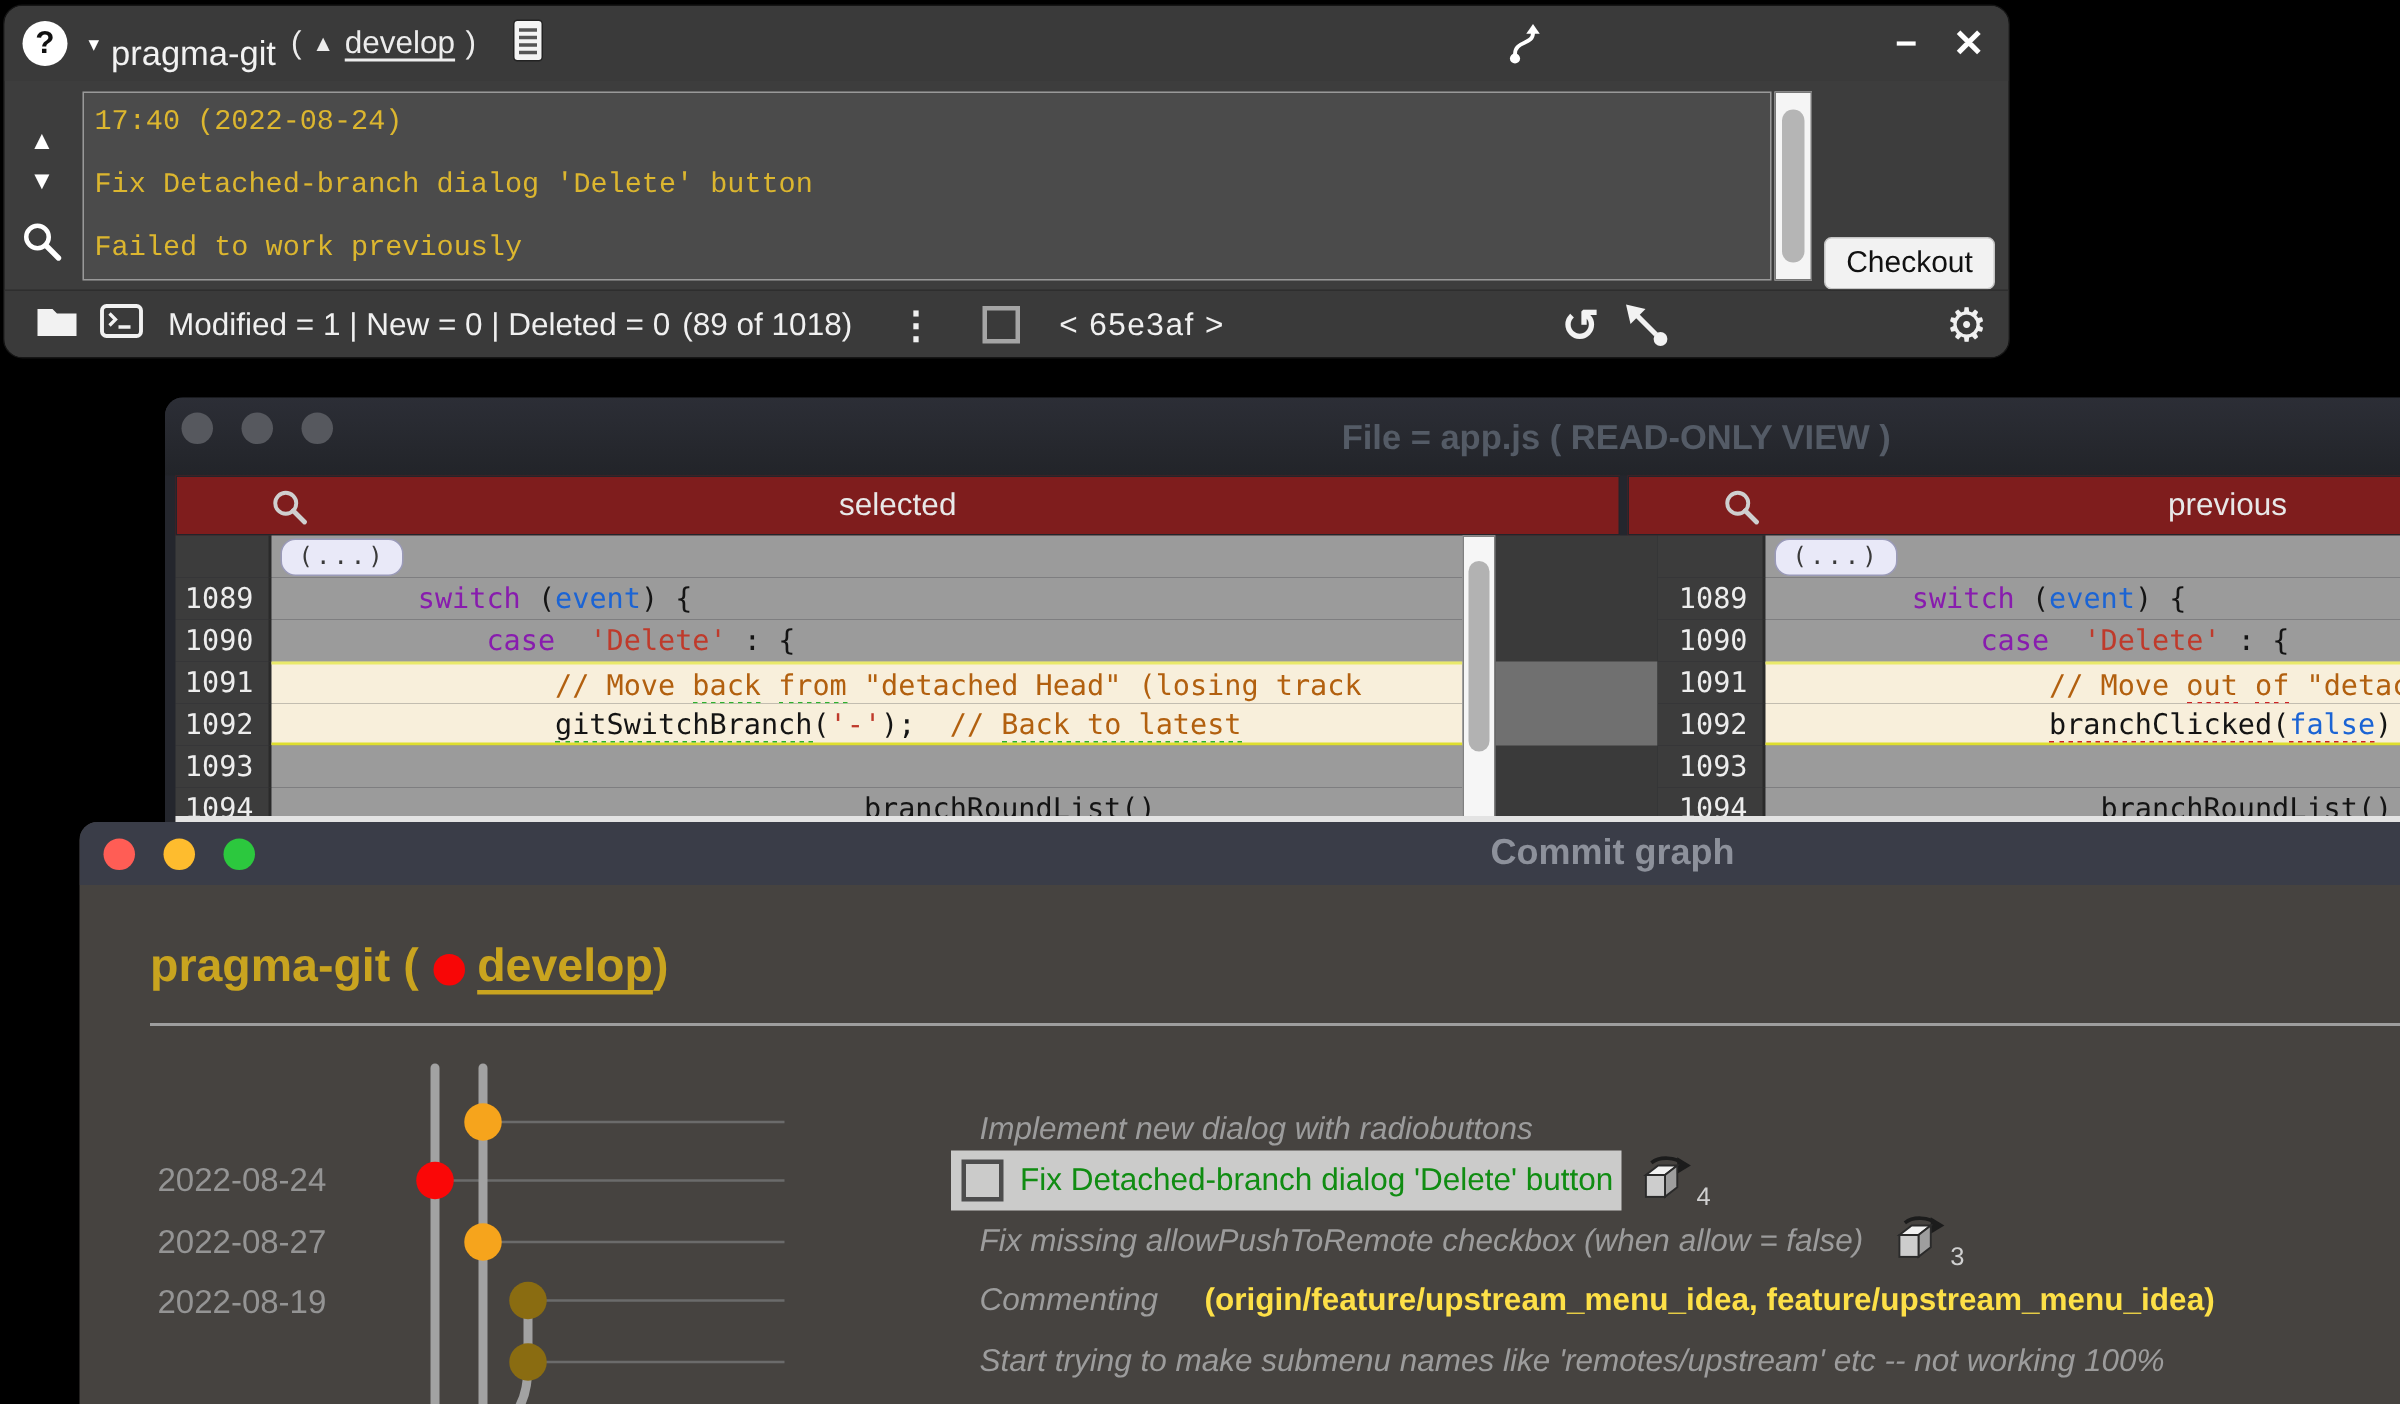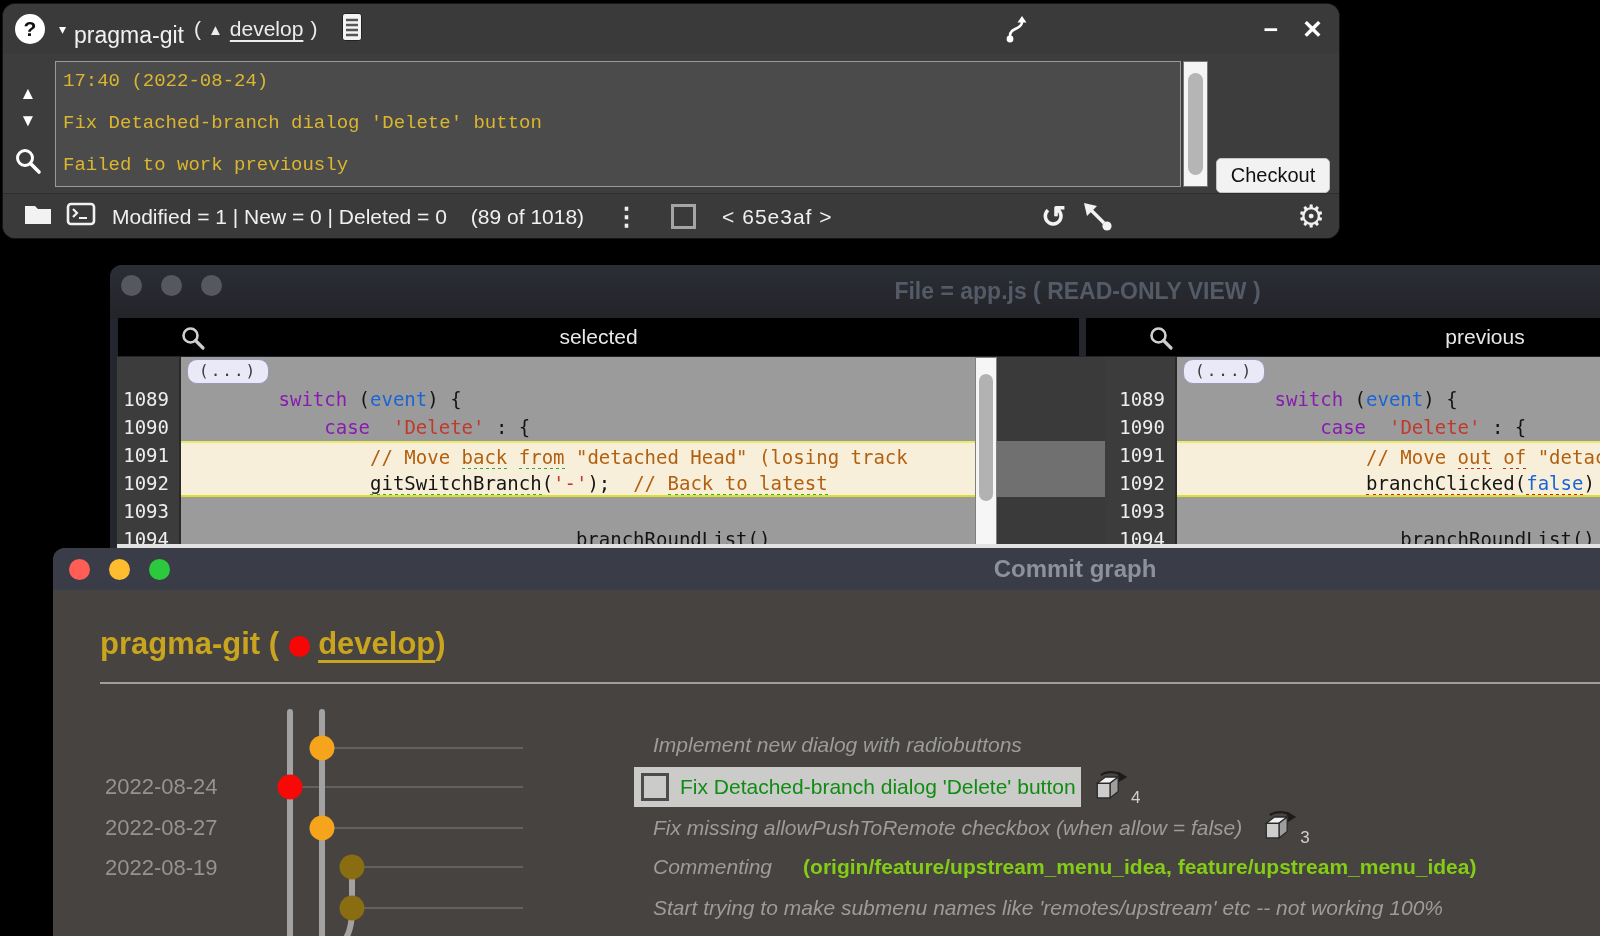--- a/index.html
+++ b/index.html
@@ -48,21 +48,21 @@
 
   
   #diff-win{position:absolute;left:110px;top:265px;width:1935px;height:308px;
     background:#24262d;border-radius:12px 12px 0 0;overflow:hidden;}
   #diff-titlebar{position:relative;height:52px;background:linear-gradient(#2c2e36,#222429);}
   .tl-dots{position:absolute;left:11px;top:10px;display:flex;gap:19px;}
   .tl-dot{width:21px;height:21px;border-radius:50%;}
   .tl-gray{background:#56585e;}
   #diff-title{position:absolute;left:0;right:0;top:0;height:52px;display:flex;align-items:center;justify-content:center;
     color:#545b66;font-size:23px;font-weight:bold;}
-  .pane-header{position:absolute;top:52px;height:40px;background:#000000;border:1px solid #24242a;box-sizing:border-box;
+  .pane-header{position:absolute;top:52px;height:40px;background:#7f1d1d;border:1px solid #24242a;box-sizing:border-box;
     display:flex;align-items:center;}
   #pane-header-left{left:7px;width:963px;}
   #pane-header-right{left:975px;width:800px;}
   .pane-header .ph-label{position:absolute;left:0;right:0;text-align:center;color:#e8e8e8;font-size:21px;}
   .pane-header .ph-search{position:absolute;left:62px;top:7px;}
   .pane-code{position:absolute;top:92px;font-family:"DejaVu Sans Mono",monospace;font-size:19px;}
   #pane-code-left{left:7px;width:858px;}
   #pane-code-right{left:995px;width:875px;}
   .code-row{display:flex;height:28px;line-height:28px;}
   .gut{flex:none;background:#3c3c3c;color:#ededed;text-align:right;padding-right:10px;box-sizing:border-box;
@@ -90,21 +90,21 @@
   #graph-title{position:absolute;left:0;right:0;top:0;height:42px;display:flex;align-items:center;justify-content:center;
     color:#8d919b;font-size:24px;font-weight:bold;}
   #repo-header{position:absolute;left:47px;top:78px;color:#c9a41f;font-size:31px;font-weight:bold;display:flex;align-items:center;}
   #repo-header .red-dot{display:inline-block;width:21px;height:21px;border-radius:50%;background:#f80606;margin:4px 8px 0 10px;}
   #repo-header .branch-name2{text-decoration:underline;text-underline-offset:6px;}
   #graph-sep{position:absolute;left:47px;top:134px;width:1800px;height:2px;background:#9e9e9e;}
   #graph-svg{position:absolute;left:200px;top:150px;}
   .graph-date{position:absolute;left:52px;width:130px;color:#949494;font-size:22px;height:30px;line-height:30px;}
   .commit-row{position:absolute;left:600px;display:flex;align-items:center;height:40px;gap:17px;white-space:nowrap;}
   .commit-muted{color:#9c9c9c;font-size:21px;font-style:italic;}
-  .commit-refs{color:#84cc16;font-size:21px;font-weight:bold;margin-left:14px;text-align:center;}
+  .commit-refs{color:#fde047;font-size:21px;font-weight:bold;margin-left:14px;text-align:center;}
   .sel-box{position:absolute;left:581px;width:447px;height:40px;background:#cbcbca;display:flex;align-items:center;}
   .sel-check{flex:none;width:22px;height:22px;border:3px solid #4c4c4c;margin-left:7px;}
   .sel-text{color:#108c12;font-size:21px;margin-left:11px;white-space:nowrap;}
   .badge-wrap{display:flex;align-items:flex-start;}
   .badge-num{color:#d0d0d0;font-size:17px;margin:20px 0 0 1px;}
   .sel-badge{position:absolute;left:1037px;}
 </style>
 </head>
 <body>
 
@@ -172,21 +172,21 @@
         </svg>
       </span>
       <span class="sb-gap" style="margin-left:13px">
         <svg width="30" height="26" viewBox="0 0 30 26">
           <rect x="2" y="3" width="26" height="20" rx="3" stroke="#f2f2f2" stroke-width="2.6" fill="none"></rect>
           <polyline points="7,8 11,12 7,16" stroke="#f2f2f2" stroke-width="2.2" fill="none"></polyline>
           <line x1="13" y1="17" x2="21" y2="17" stroke="#f2f2f2" stroke-width="2.2"></line>
         </svg>
       </span>
       <span style="margin-left:16px">Modified = 1 | New = 0 | Deleted = 0</span>
-      <span style="margin-left:24px">(89 of 1018)</span>
+      <span style="margin-left:8px">(89 of 1018)</span>
       <span class="sb-ellipsis">⋮</span>
       <span class="sb-checkbox"></span>
       <span class="sb-commit">&lt; 65e3af &gt;</span>
       <span class="sb-undo">↺</span>
       <span class="sb-arrowdot">
         <svg width="34" height="34" viewBox="0 0 34 34">
           <circle cx="26" cy="26" r="4.6" fill="#f2f2f2"></circle>
           <line x1="23" y1="23" x2="9" y2="9" stroke="#f2f2f2" stroke-width="3.4"></line>
           <polygon points="3,3 16,6 6,16" fill="#f2f2f2"></polygon>
         </svg>
@@ -326,21 +326,21 @@
         <circle cx="99" cy="169" r="12.5" fill="#8a6c11"></circle>
         <circle cx="99" cy="210" r="12.5" fill="#8a6c11"></circle>
       </svg>
 
     <div id="graph-dates">
         <div class="graph-date" style="top: 224px;">2022-08-24</div>
         <div class="graph-date" style="top: 265px;">2022-08-27</div>
         <div class="graph-date" style="top: 305px;">2022-08-19</div>
       </div>
     <div id="commit-rows">
-        <div class="commit-row" style="top: 177px;">
+        <div class="commit-row" style="top: 177px; align-items: flex-end;">
           <span class="commit-muted">Implement new dialog with radiobuttons</span>
         </div>
         <div class="sel-box" style="top: 219px;">
           <span class="sel-check"></span>
           <span class="sel-text">Fix Detached-branch dialog 'Delete' button</span>
         </div>
         <span class="badge-wrap sel-badge" style="position: absolute; top: 220px;">
           <svg width="40" height="38" viewBox="0 0 44 40">
             <path d="M12 7 A 14 9 0 0 1 35 8" stroke="#1c1c1c" stroke-width="2.6" fill="none"></path>
             <polygon points="31,3 41,9 31,15" fill="#1c1c1c"></polygon>

